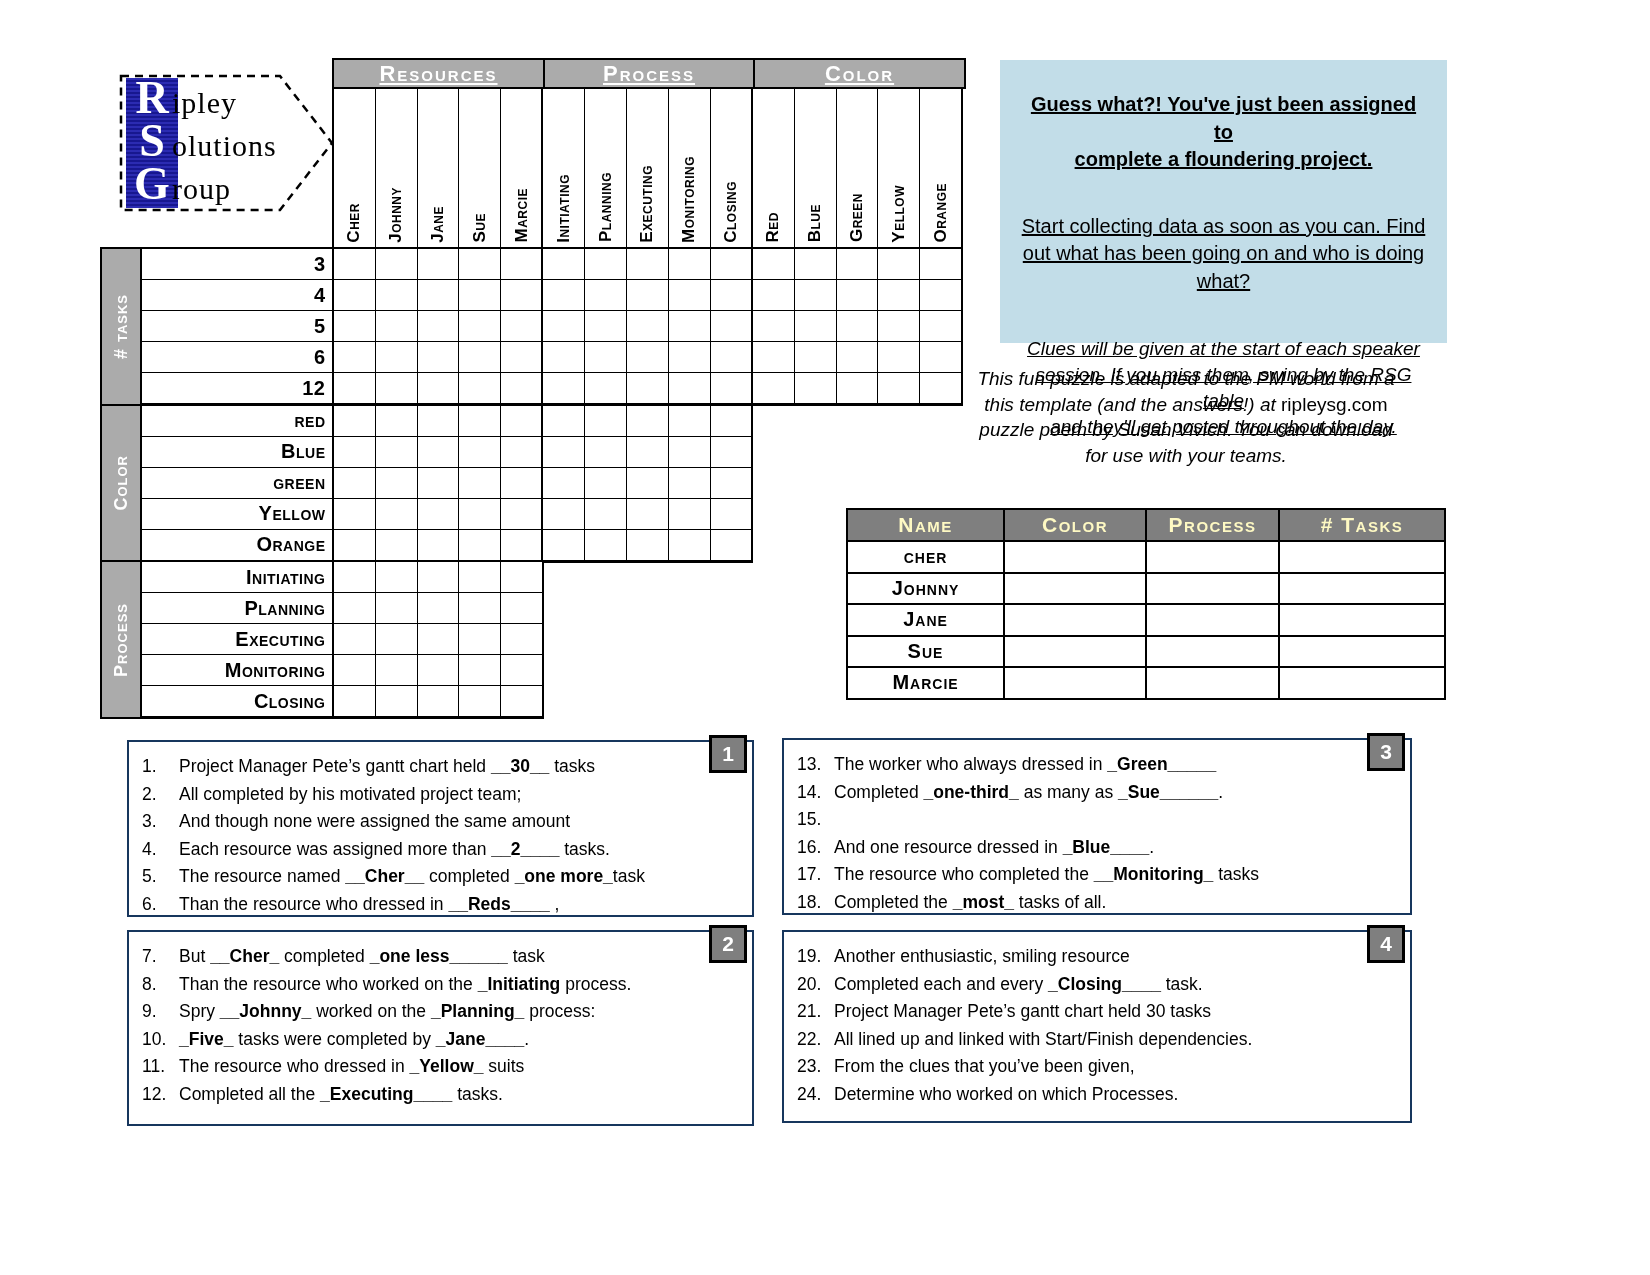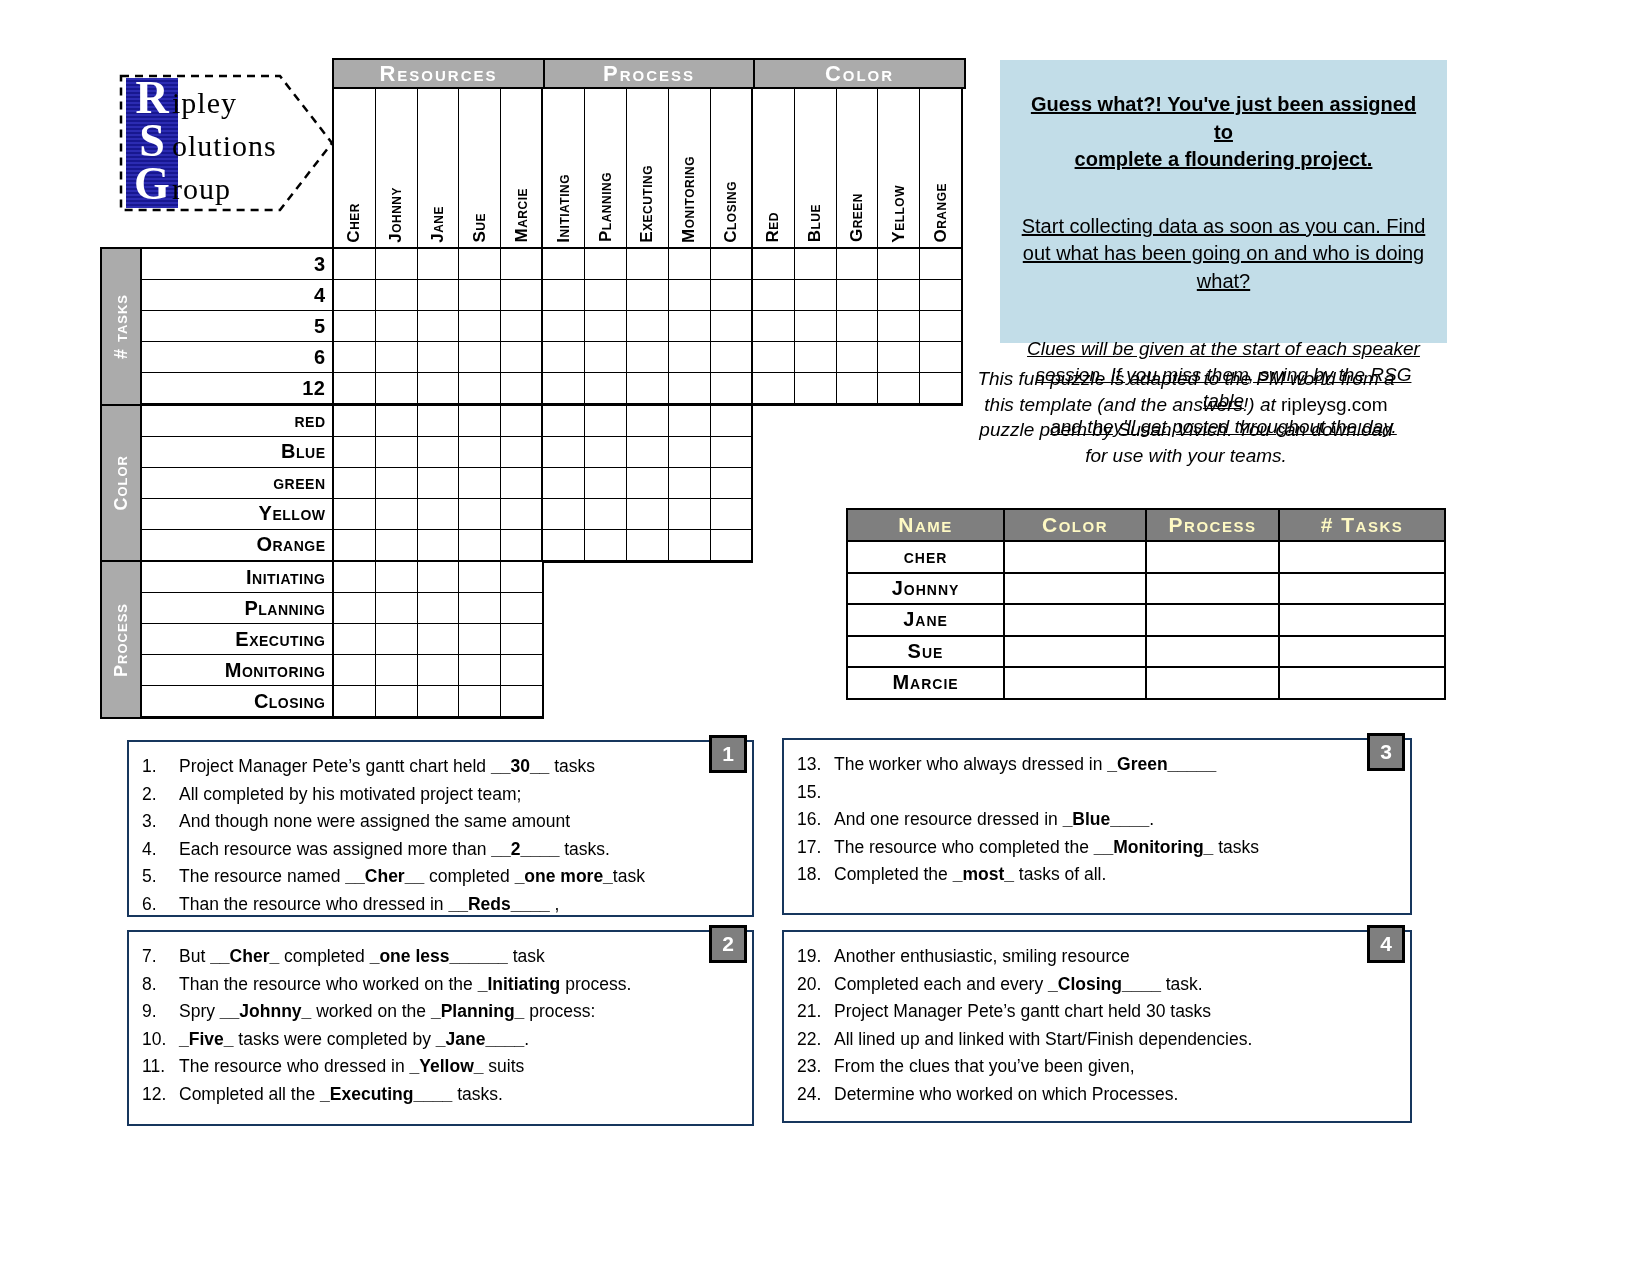--- a/index.html
+++ b/index.html
@@ -13,21 +13,21 @@
     background: repeating-linear-gradient(180deg,#2b2bb2 0 2px,#171790 2px 4px); }
   .logo-lines { position:absolute; left:14px; top:8px; }
   .logo-line { display:flex; align-items:baseline; height:43px; font-family:"Liberation Serif", serif; }
   .logo-big { font-size:46px; font-weight:bold; color:#fff; width:40px; text-align:center; line-height:43px; }
   .logo-rest { font-size:30px; color:#000; letter-spacing:1px; }
 
   
   #puzzle { position:absolute; left:100px; top:58px; width:900px; height:680px; }
   .p-hrow { position:absolute; left:232px; top:0; display:flex; }
   .h-group { width:213px; height:31px; background:#ababab; border:2.5px solid #000;
-    color:#fff; font-weight:bold; font-size:22px; letter-spacing:2px; display:flex; align-items:center; justify-content:center; }
+    color:#fff; font-weight:bold; font-size:22px; letter-spacing:2px; display:flex; align-items:center; justify-content:center;text-decoration:underline; }
   .h-group + .h-group { margin-left:-2.5px; }
   .p-vrow { position:absolute; left:232px; top:28.5px; display:flex; }
   .v-block { display:grid; grid-template-columns:repeat(5,40.8px); gap:1px; background:#000; border:2.5px solid #000; height:163px; }
   .v-block + .v-block { margin-left:-2.5px; }
   .v-cell { background:#fff; display:flex; align-items:flex-end; justify-content:center; padding-bottom:5px; }
   .v-cell span { writing-mode:vertical-rl; transform:rotate(180deg); font-weight:bold; font-size:17px; letter-spacing:.5px; white-space:nowrap; }
   .band { position:absolute; left:0; display:flex; align-items:flex-start; }
   .band-0 { top:189px; } .band-1 { top:345.5px; } .band-2 { top:502px; }
   .gray { width:42px; height:159px; background:#ababab; border:2.5px solid #000; display:flex; align-items:center; justify-content:center; }
   .gray span { writing-mode:vertical-rl; transform:rotate(180deg); color:#fff; font-weight:bold; font-size:18px; letter-spacing:1px; white-space:nowrap; }
@@ -454,20 +454,24 @@
     </div>
 </div>
 <div id="cluebox3" class="clue-box">
   <div class="badge">3</div>
   <div class="clue-list">
       <div class="clue-line">
         <span class="clue-num">13.</span>
         <span class="clue-text"><span>The worker who always dressed in </span><span class="b">_Green_____</span></span>
       </div>
       <div class="clue-line">
+        <span class="clue-num">14.</span>
+        <span class="clue-text"><span>Completed </span><span class="b">_one-third_</span><span> as many as </span><span class="b">_Sue______</span><span>.</span></span>
+      </div>
+      <div class="clue-line">
         <span class="clue-num">15.</span>
       </div>
       <div class="clue-line">
         <span class="clue-num">16.</span>
         <span class="clue-text"><span>And one resource dressed in </span><span class="b">_Blue____</span><span>.</span></span>
       </div>
       <div class="clue-line">
         <span class="clue-num">17.</span>
         <span class="clue-text"><span>The resource who completed the </span><span class="b">__Monitoring_</span><span> tasks</span></span>
       </div>

